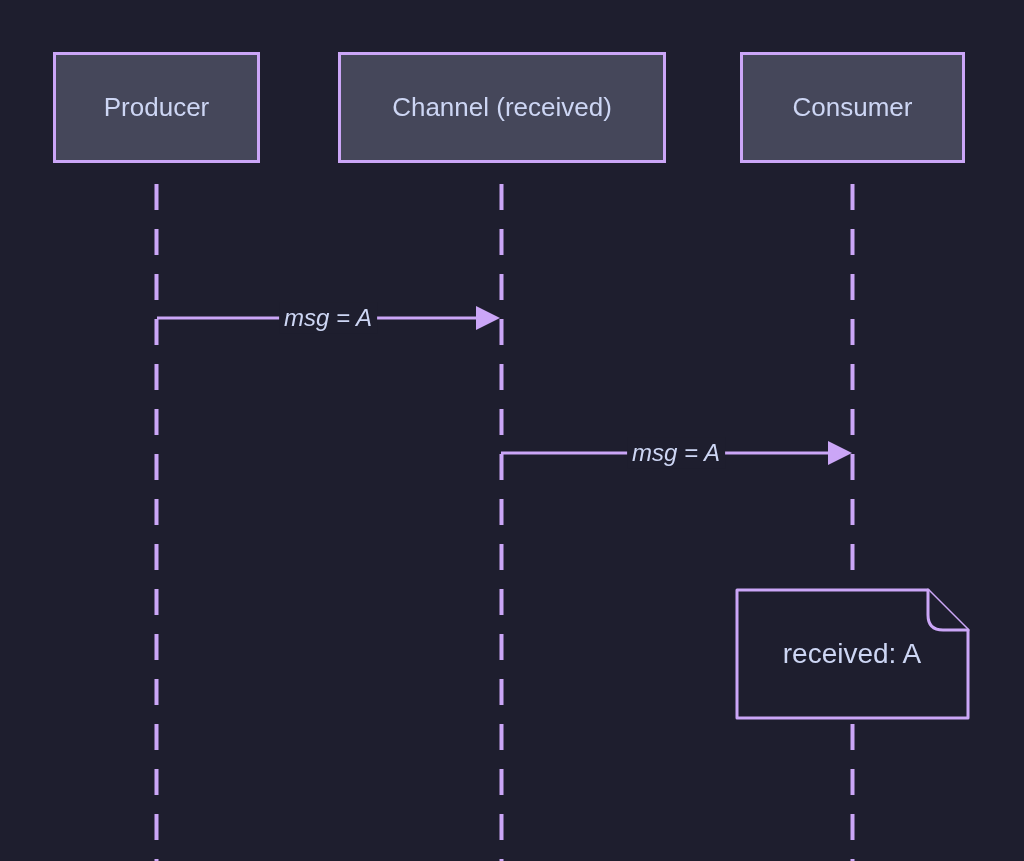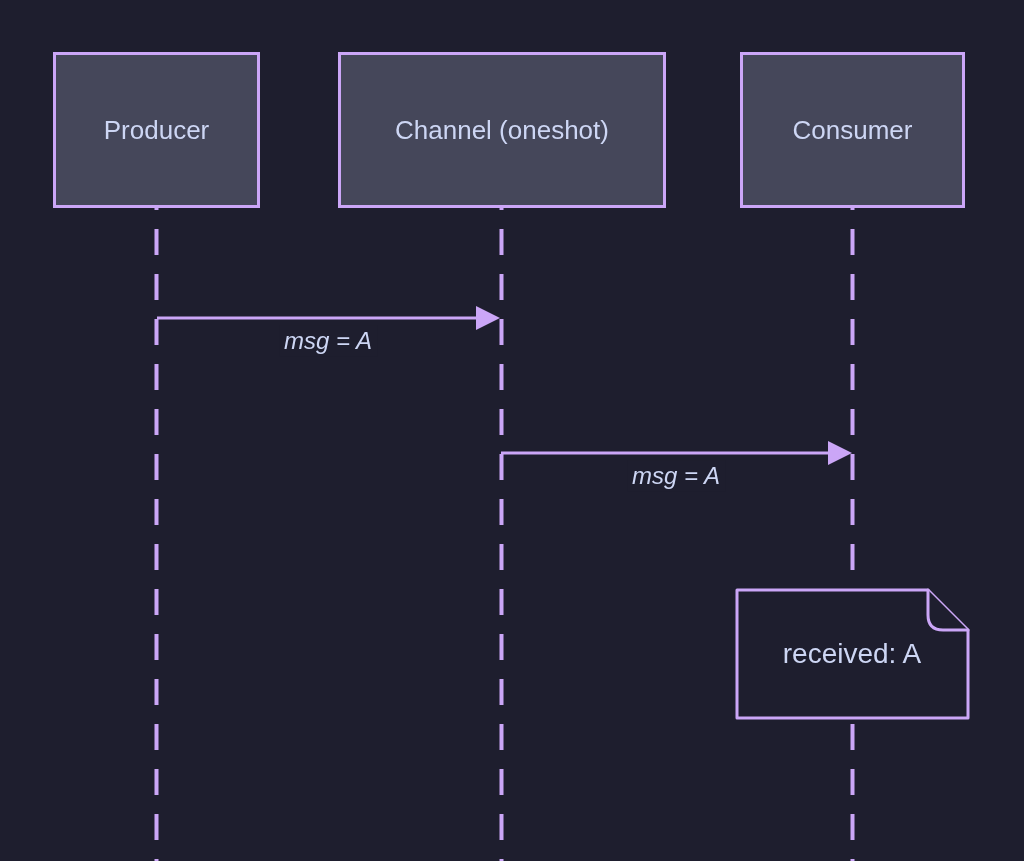--- a/index.html
+++ b/index.html
@@ -47,21 +47,21 @@
   .note-fold {
     fill: var(--background);
     stroke: var(--accent);
     stroke-width: 3;
     stroke-linejoin: round;
     stroke-linecap: round;
   }
   .actor-box {
     position: absolute;
     top: 52px;
-    height: 156px;
+    height: 111px;
     background: var(--actor-fill);
     border: 3px solid var(--accent);
     display: flex;
     align-items: center;
     justify-content: center;
   }
   .actor-label {
     font-size: 26px;
     color: var(--text-color);
     white-space: nowrap;
@@ -72,21 +72,20 @@
   .msg-label {
     position: absolute;
     transform: translate(-50%, -50%);
     font-size: 24px;
     font-style: italic;
     color: var(--text-color);
     background: var(--background);
     padding: 1px 5px;
     white-space: nowrap;
     line-height: 1.2;
-    margin-top: 23px;
   }
   .msg-label-1 { left: 328px; top: 318px; }
   .msg-label-2 { left: 676px; top: 453px; }
   .note-label {
     position: absolute;
     left: 852px; top: 654px;
     transform: translate(-50%, -50%);
     font-size: 28px;
     color: var(--text-color);
     white-space: nowrap;
@@ -110,21 +109,21 @@
     <polygon class="arrowhead" points="852,453 828,441 828,465"></polygon>
 
     <path class="note-shape" d="M737,590 H928 L968,630 V718 H737 Z"></path>
     <path class="note-fold" d="M928,590 V615 Q928,630 943,630 H968"></path>
   </svg>
 
   <div class="actor-box actor-producer">
     <span class="actor-label">Producer</span>
   </div>
   <div class="actor-box actor-channel">
-    <span class="actor-label">Channel (oneshot)</span>
+    <span class="actor-label">Channel (received)</span>
   </div>
   <div class="actor-box actor-consumer">
     <span class="actor-label">Consumer</span>
   </div>
 
   <div class="msg-label msg-label-1">msg = A</div>
   <div class="msg-label msg-label-2">msg = A</div>
 
   <div class="note-label">received: A</div>
 

